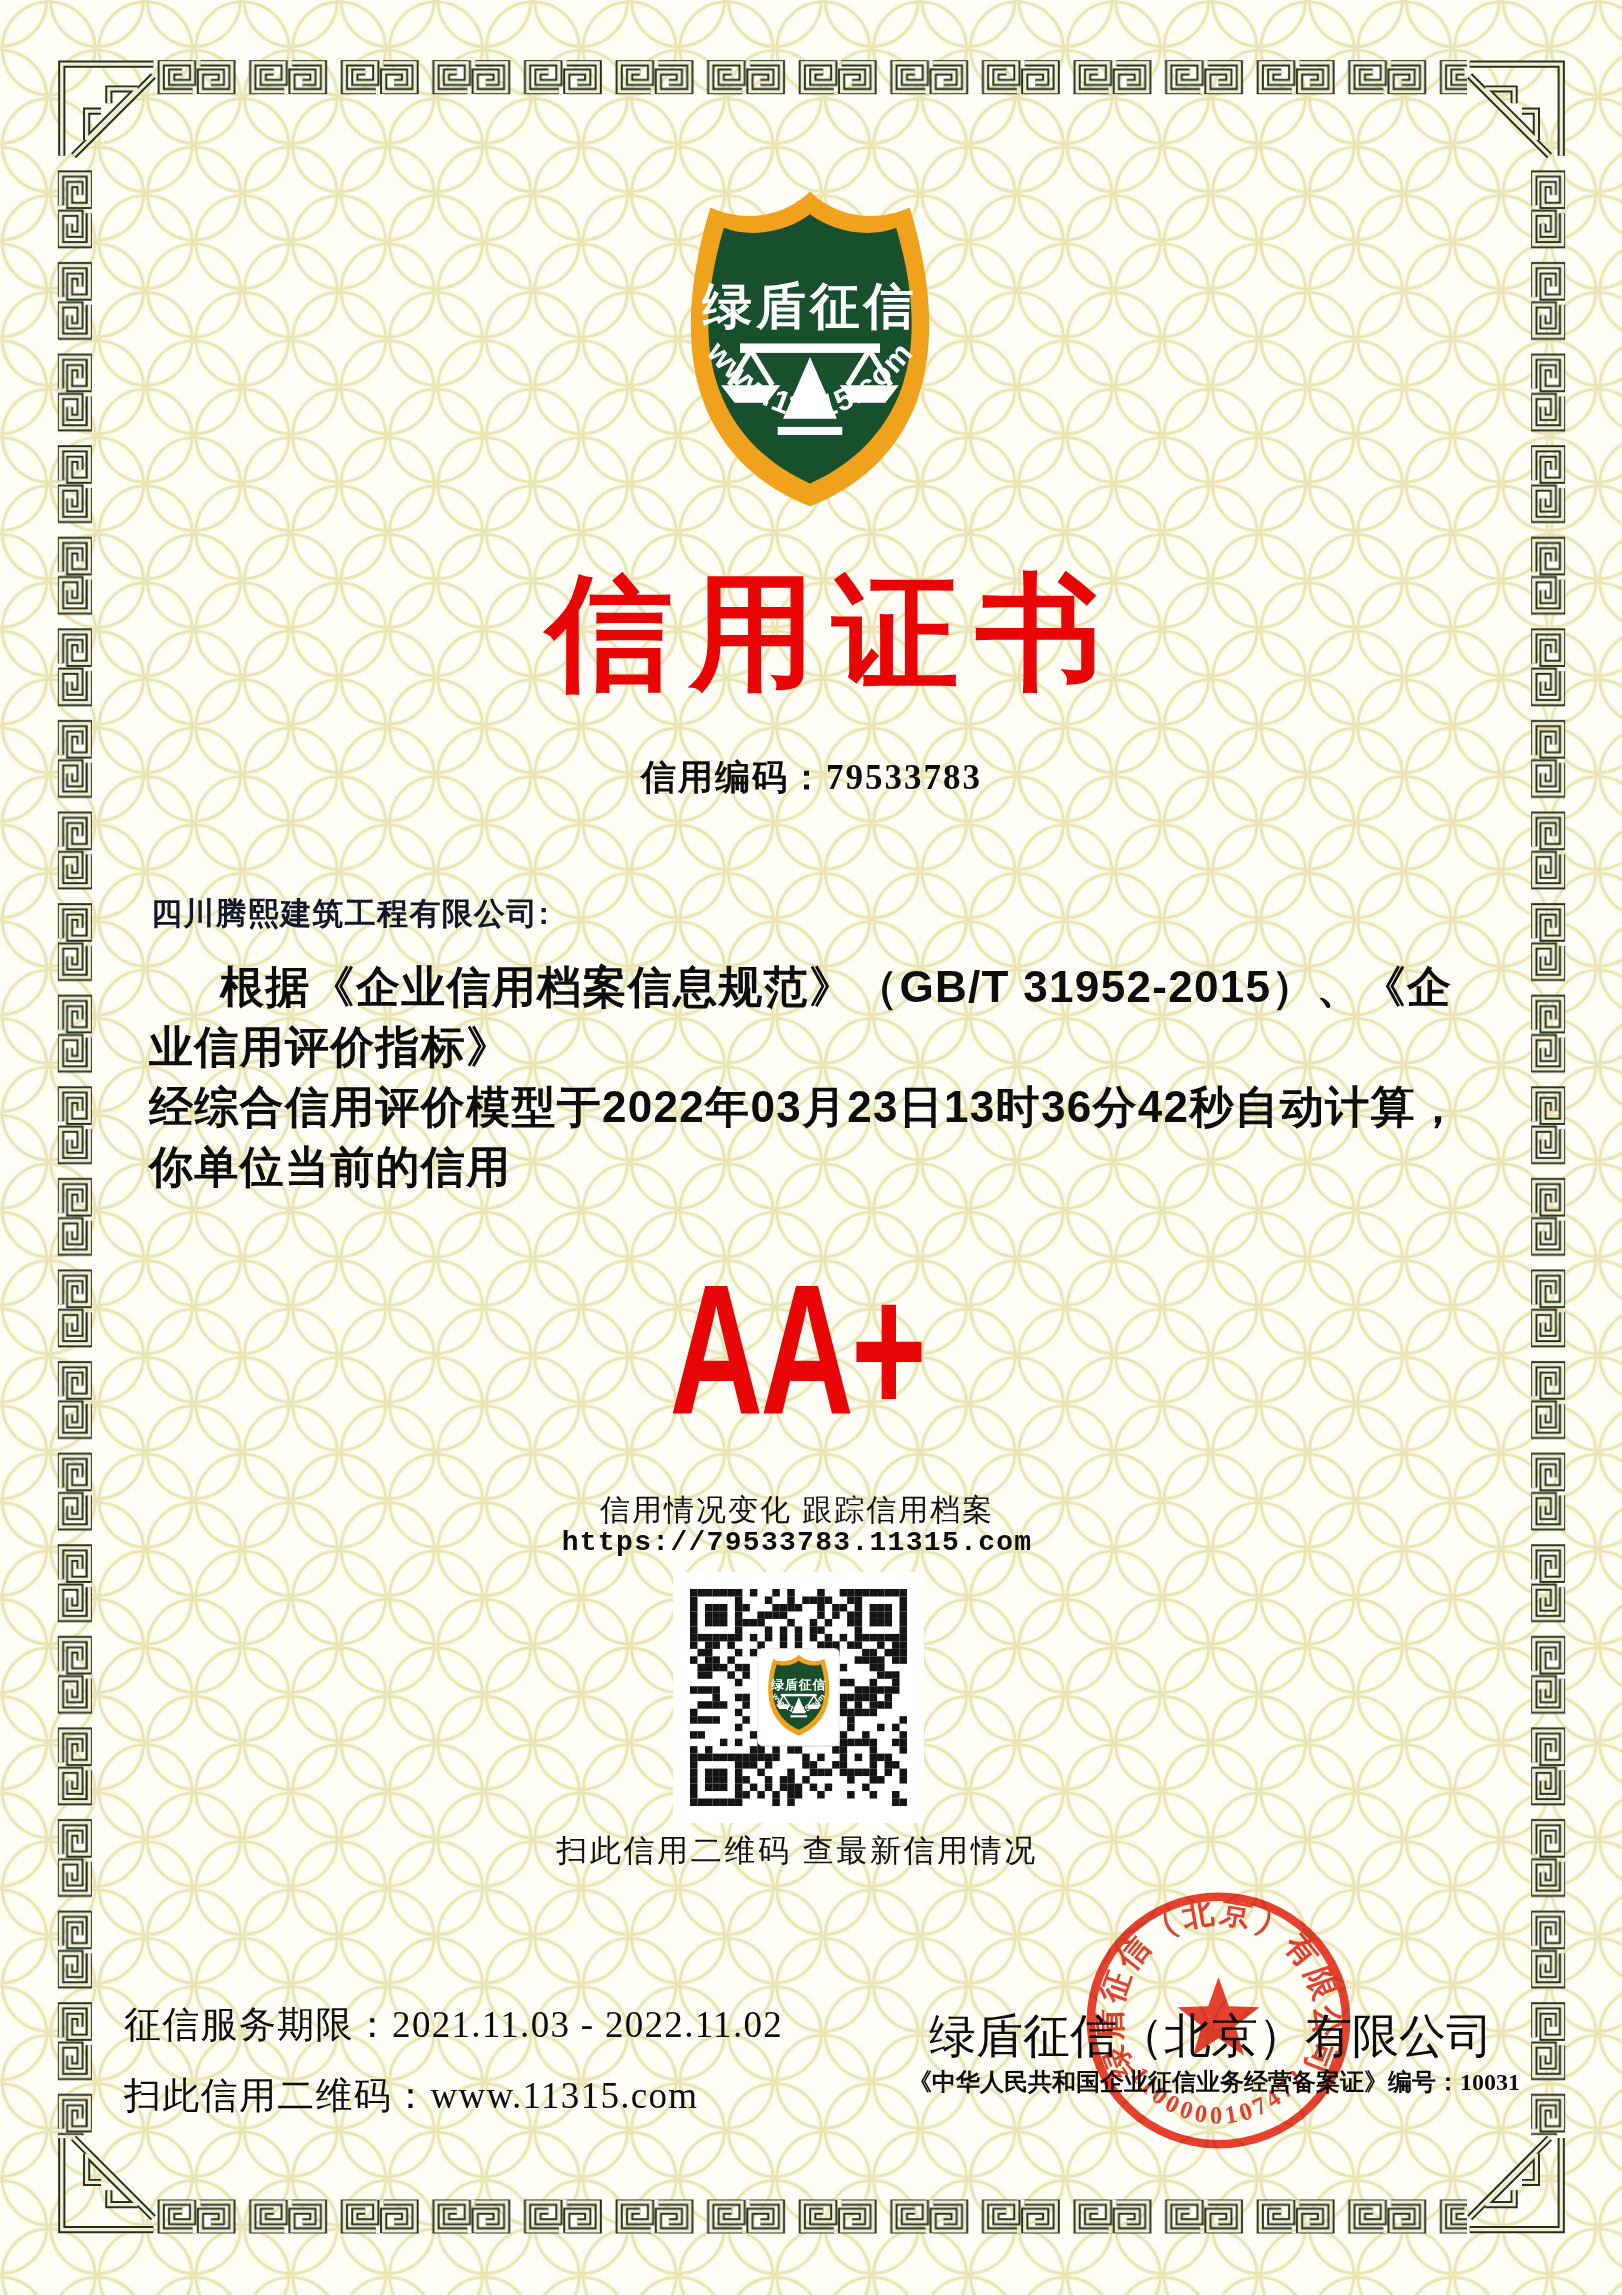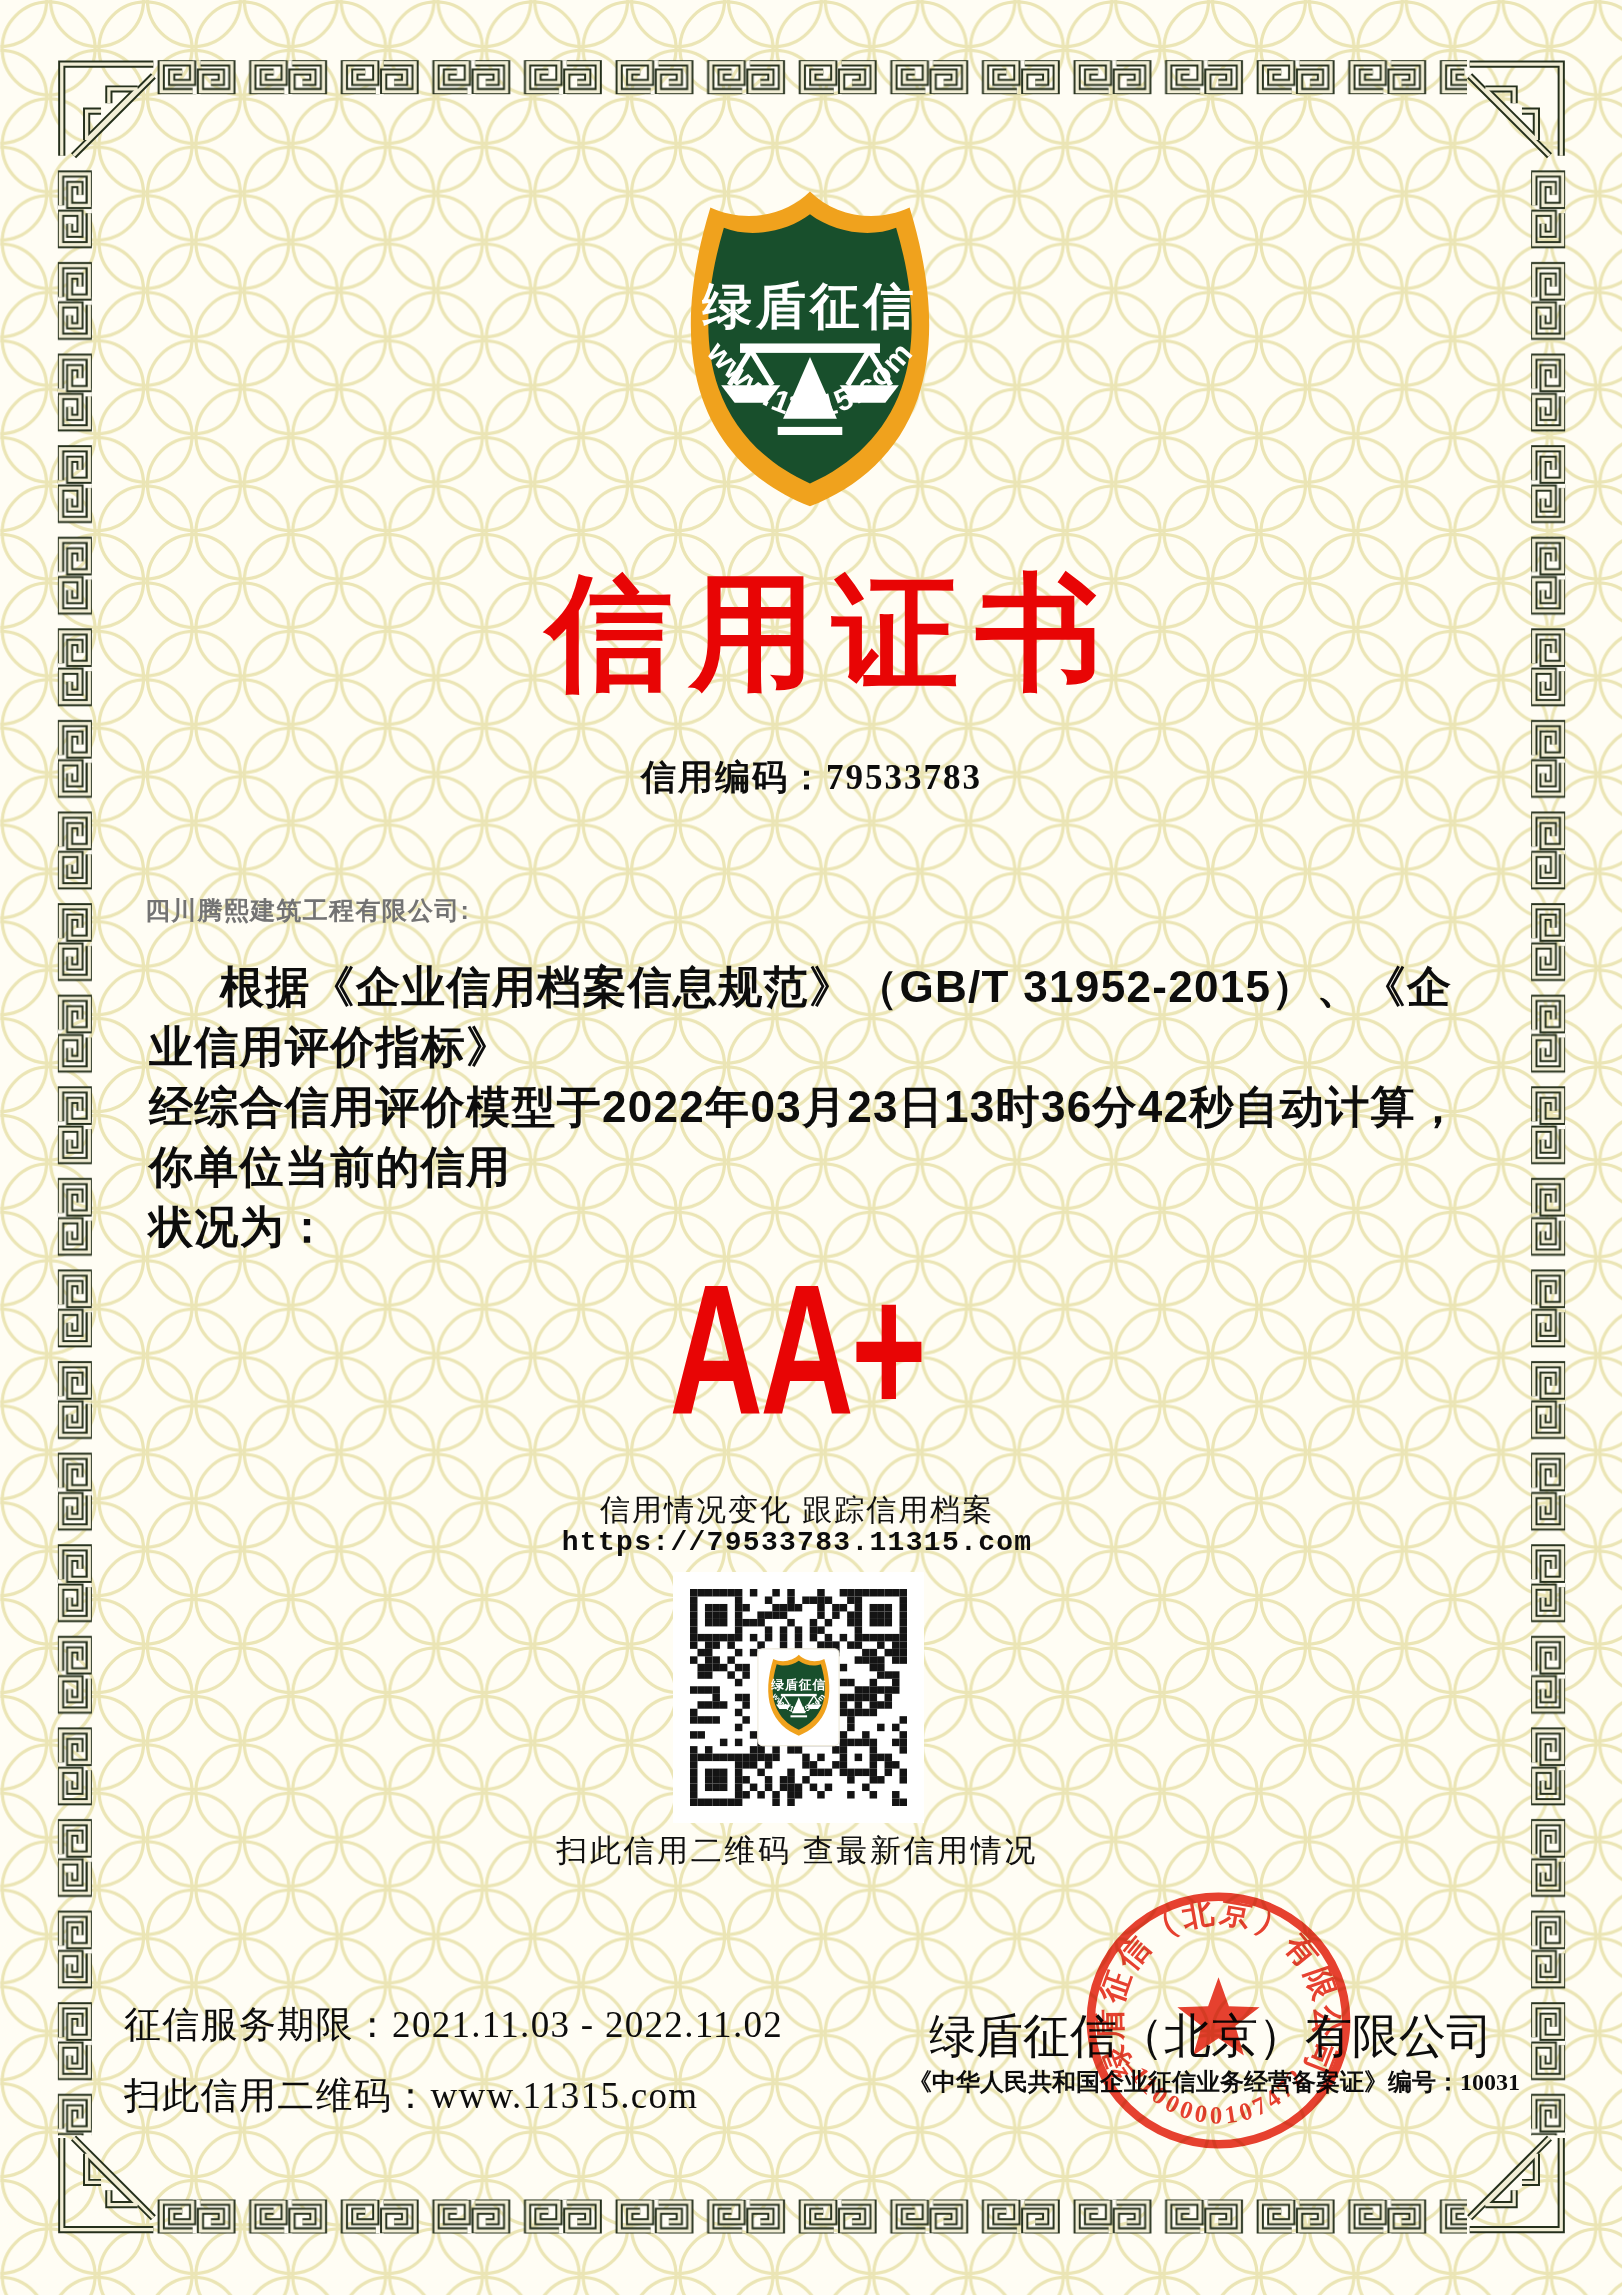--- a/index.html
+++ b/index.html
@@ -21,21 +21,21 @@
   .shield-name{font-family:"Liberation Sans",sans-serif;font-weight:bold;font-size:37px;fill:#ffffff;text-anchor:middle;letter-spacing:3px;}
   .shield-url{font-family:"Liberation Sans",sans-serif;font-weight:bold;font-size:23px;fill:#ffffff;text-anchor:middle;letter-spacing:1px;}
 
   .title{left:0;top:571px;width:100%;text-align:center;
     font-family:"Liberation Serif","DejaVu Serif",serif;font-weight:bold;
     font-size:126px;line-height:1;letter-spacing:17px;color:#e80505;padding-left:21px;}
   .credit-code{left:0;top:753px;width:100%;text-align:center;
     font-family:"Liberation Serif",serif;font-weight:bold;
     font-size:35px;line-height:1;letter-spacing:2px;color:#0d0d0d;margin-top:7px;}
 
-  .recipient{left:145px;top:898px;font-size:25px;line-height:1;font-weight:bold;color:#737373;letter-spacing:1.3px;}
+  .recipient{left:151px;top:898px;font-size:31px;line-height:1;font-weight:bold;color:#0f172a;letter-spacing:1.3px;}
   .body-text{left:149px;top:957px;width:1335px;font-size:44px;line-height:60px;font-weight:bold;color:#0d0d0d;letter-spacing:1.3px;}
   .body-text .indent{text-indent:71px;}
 
   .mid{left:-14.4px;width:100%;text-align:center;}
   .rating{top:1258px;line-height:1;color:#e80505;}
   .rating span{display:inline-block;font-weight:bold;font-size:185px;line-height:1;transform:scaleX(.70);transform-origin:center;letter-spacing:-3.9px;}
   .track{top:1495px;font-size:30px;line-height:1;color:#101010;letter-spacing:2px;}
   .url{top:1529px;font-family:"Liberation Mono","DejaVu Sans Mono",monospace;font-weight:bold;font-size:28px;line-height:1;color:#0d0d0d;letter-spacing:1.3px;}
 
   .qr-box{left:673px;top:1572px;width:251px;height:251px;background:#ffffff;}
@@ -144,21 +144,20 @@
   <use href="#shieldsym"></use>
 </svg>
 
 <div class="layer title">信用证书</div>
 <div class="layer credit-code">信用编码：79533783</div>
 
 <div class="layer recipient">四川腾熙建筑工程有限公司:</div>
 <div class="layer body-text">
   <div class="indent">根据《企业信用档案信息规范》（GB/T 31952-2015）、《企业信用评价指标》</div>
   <div>经综合信用评价模型于2022年03月23日13时36分42秒自动计算，你单位当前的信用</div>
-  <div>状况为：</div>
 </div>
 
 <div class="layer mid rating"><span>AA+</span></div>
 
 <div class="layer mid track">信用情况变化 跟踪信用档案</div>
 <div class="layer mid url">https://79533783.11315.com</div>
 
 <div class="layer qr-box">
   <svg id="qr" class="qr-svg" viewBox="0 0 377 377">
       <g fill="#141414">

